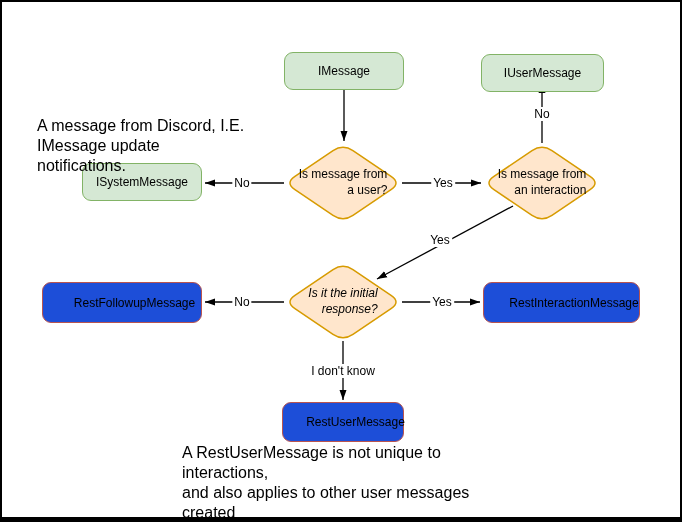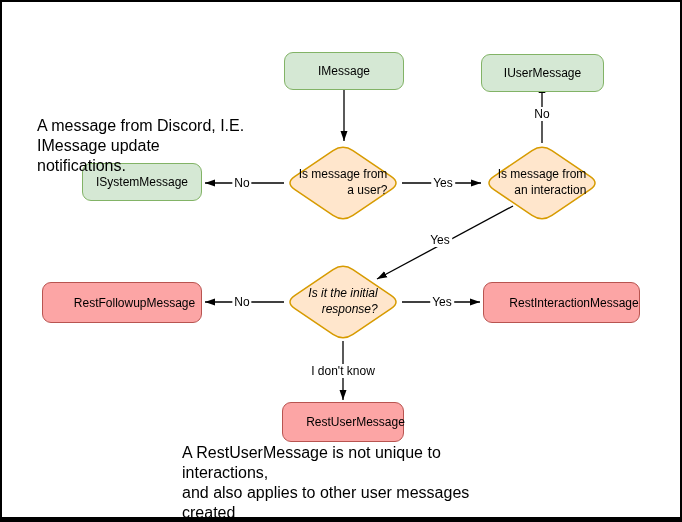--- a/index.html
+++ b/index.html
@@ -17,21 +17,21 @@
   svg.edges { position:absolute; left:0; top:0; }
   .node {
     position:absolute;
     box-sizing:border-box;
     display:flex; align-items:center; justify-content:center;
     text-align:center;
     font-size:12px;
     border-radius:9px;
   }
   .node.green { background:#d5e8d4; border:1.5px solid #82b366; }
-  .node.red   { background:#fca5a5; border:1.5px solid #b85450;padding-left:25px; }
+  .node.red   { background:#1d4ed8; border:1.5px solid #b85450;padding-left:25px; }
   .diamond-label {
     position:absolute;
     transform:translate(-50%,-50%);
     font-size:12px;
     text-align:right;
     line-height:1.3;
     white-space:nowrap;
   }
   .diamond-label span { display:block; }
   .edge-label {

